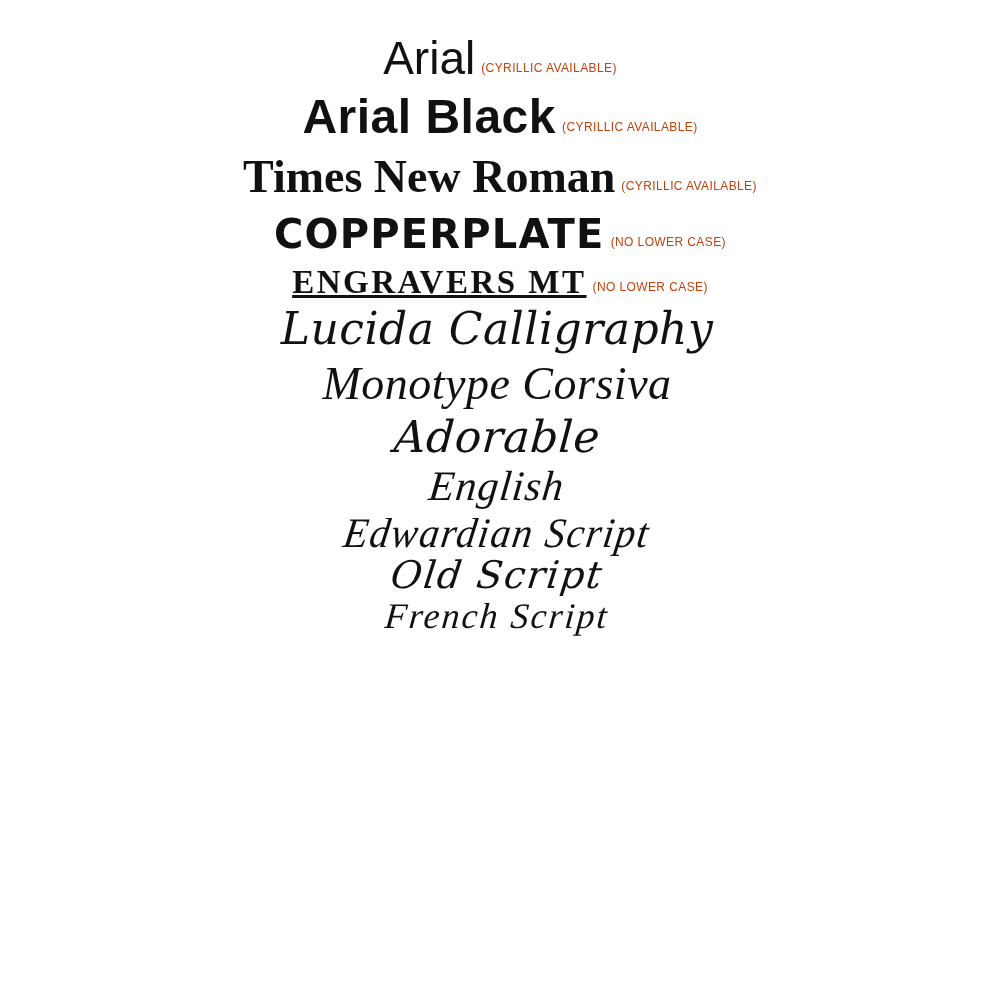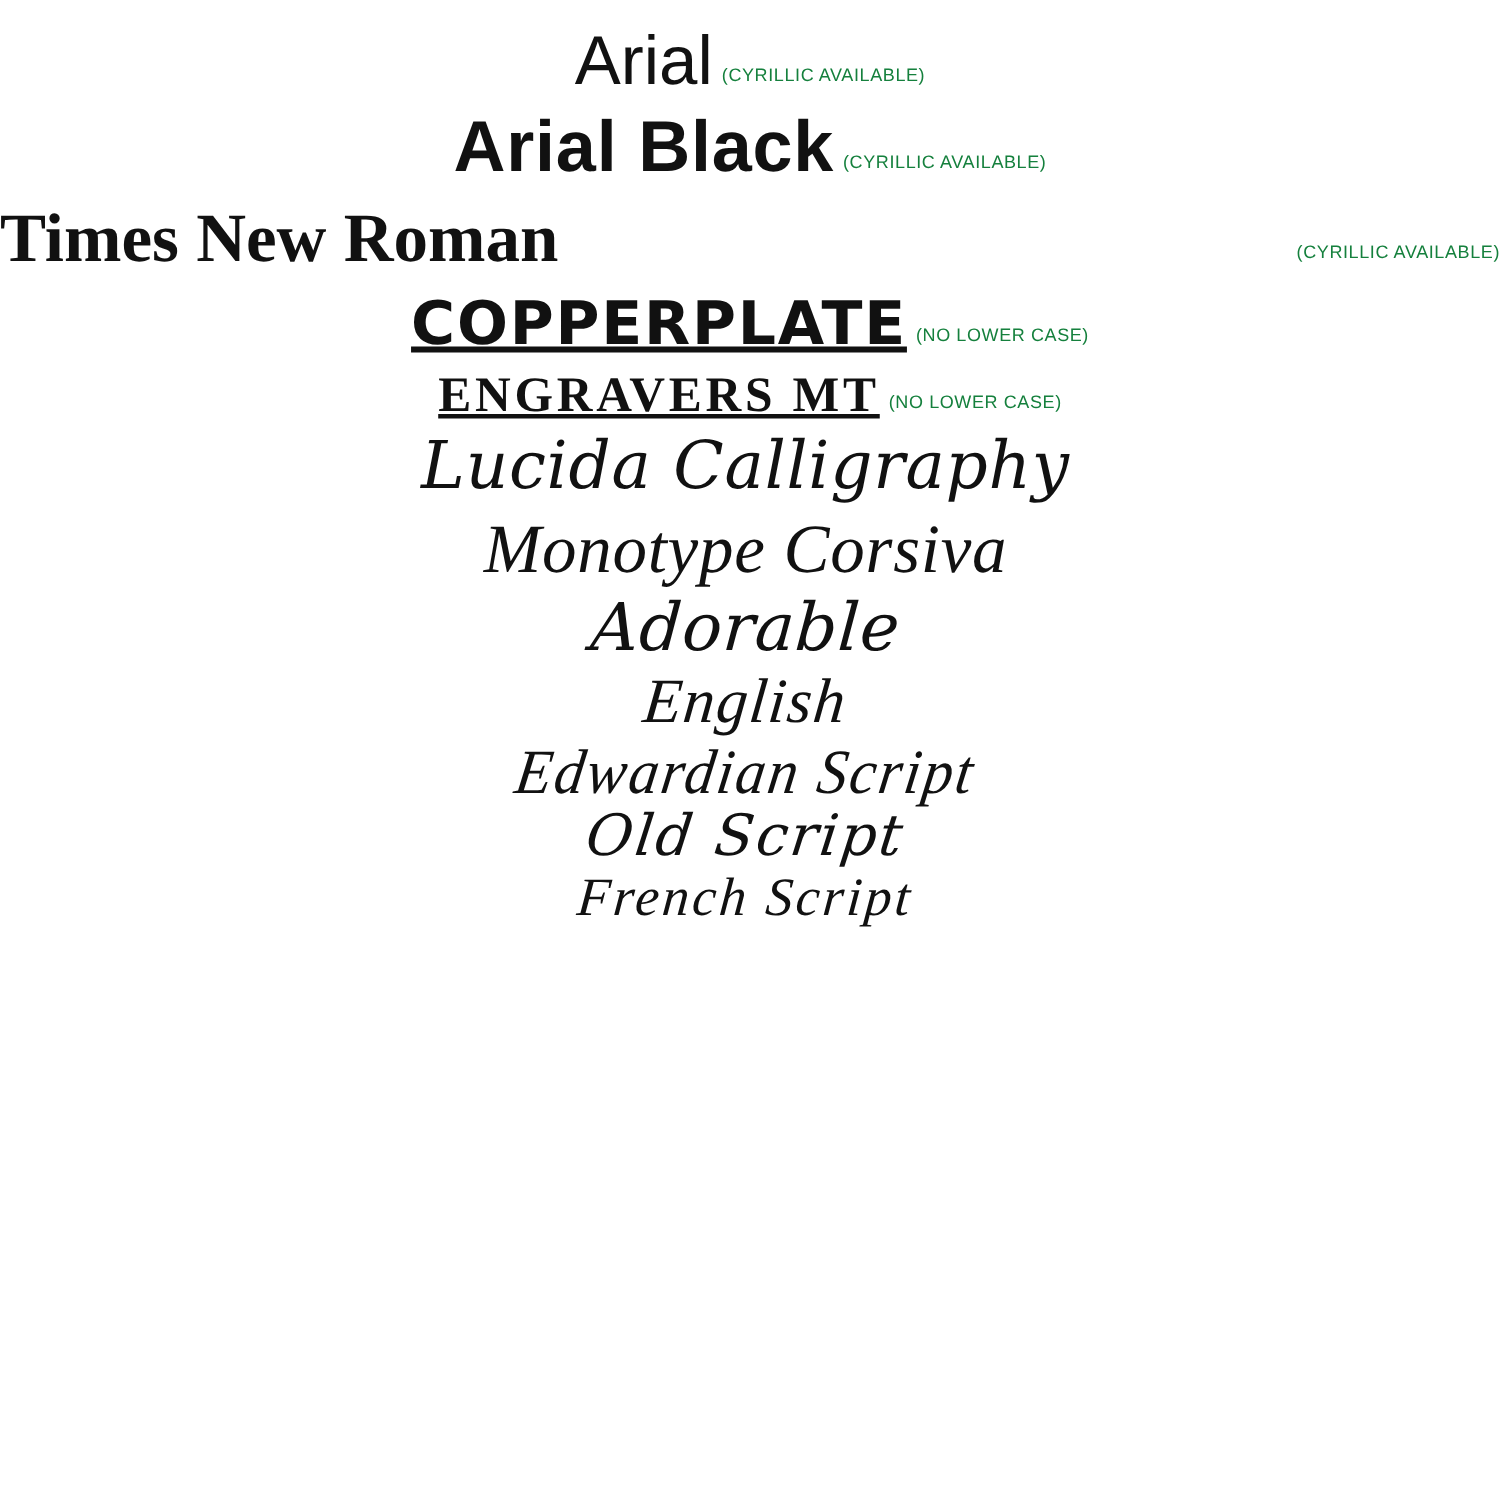--- a/index.html
+++ b/index.html
@@ -17,21 +17,21 @@
 
   #font-sample-sheet {
     width: 1000px;
     height: 980px;
     position: relative;
     background: #ffffff;
     display: flex;
     flex-direction: column;
     align-items: center;
     justify-content: flex-start;
-    padding-top: 14px;
+    padding-top: 32px;
     box-sizing: border-box;
   }
 
   .sample-row {
     width: 1000px;
     display: flex;
     flex-direction: row;
     align-items: baseline;
     justify-content: center;
     position: relative;
@@ -40,21 +40,21 @@
   .sample-name {
     white-space: nowrap;
     color: #111111;
     line-height: 1.05;
   }
 
   .sample-note {
     font-family: "Liberation Sans", sans-serif;
     font-size: 12px;
     letter-spacing: 0.4px;
-    color: #15803d;
+    color: #c2410c;
     white-space: nowrap;
     padding-left: 6px;
     position: relative;
     top: -2px;
   }
 
   
 
   .f-arial {
     font-family: "Liberation Sans", sans-serif;
@@ -83,21 +83,20 @@
     font-weight: 300;
     letter-spacing: 0.5px;
   }
 
   .f-copperplate {
     font-family: "DejaVu Sans", sans-serif;
     font-size: 40px;
     font-weight: 700;
     letter-spacing: 1.2px;
     text-transform: uppercase;
-    text-decoration: underline;
   }
 
   .f-engravers {
     font-family: "Liberation Serif", serif;
     font-size: 33px;
     font-weight: 700;
     letter-spacing: 2.5px;
     text-transform: uppercase;
     text-decoration: underline;
   }
@@ -177,21 +176,21 @@
   }
 
   .monogram-gap {
     display: inline-block;
     width: 28px;
   }
 
   
   .r0  { margin-top: 2px;  }
   .r1  { margin-top: 10px; }
-  .r2  { margin-top: 10px; justify-content: space-between; }
+  .r2  { margin-top: 10px; }
   .r3  { margin-top: 10px; }
   .r4  { margin-top: 12px; }
   .r5  { margin-top: 10px; }
   .r6  { margin-top: 8px;  }
   .r7  { margin-top: 6px;  }
   .r8  { margin-top: 6px;  }
   .r9  { margin-top: 4px;  }
   .r10 { margin-top: 4px;  }
   .r11 { margin-top: 2px;  }
   .r12 { margin-top: 2px;  }

